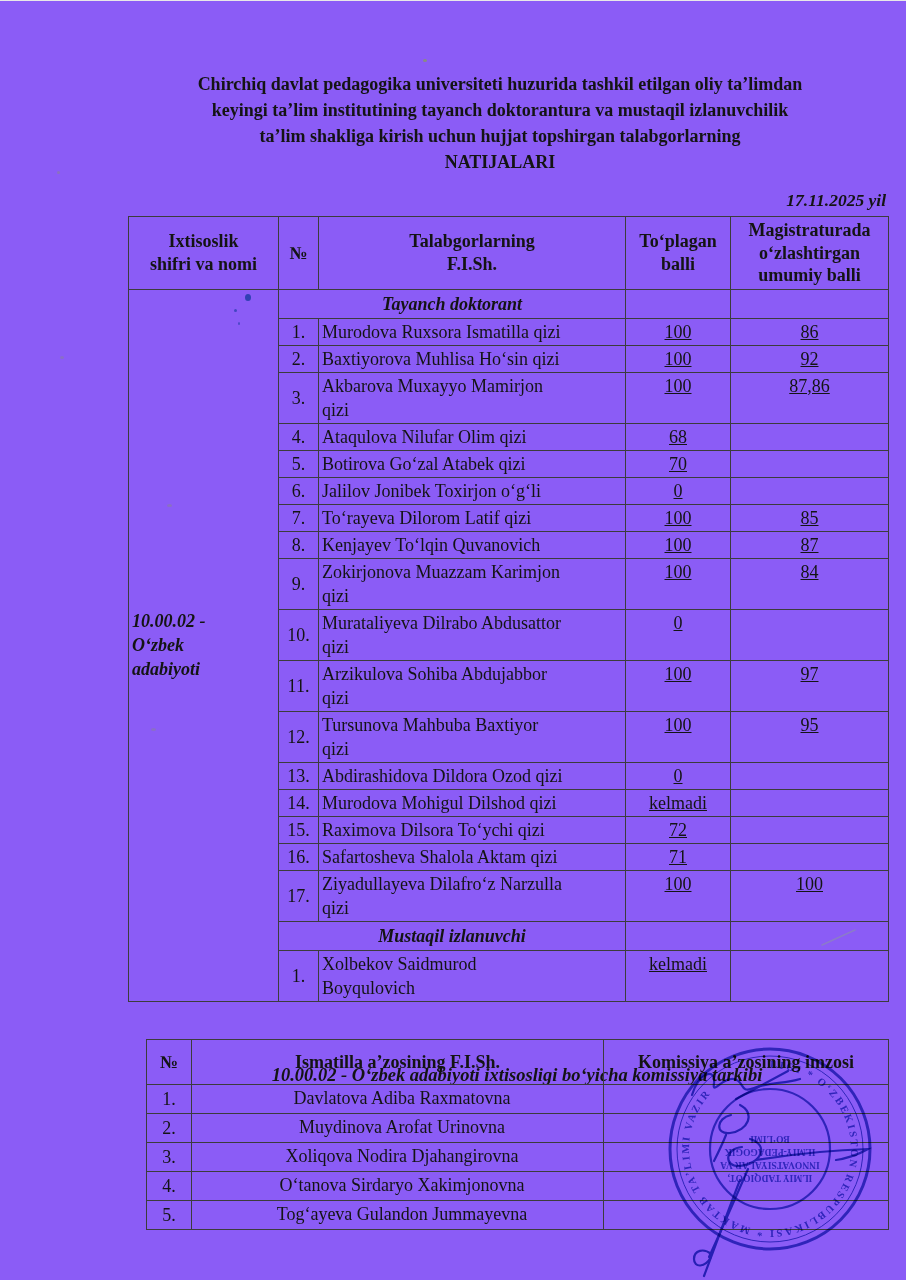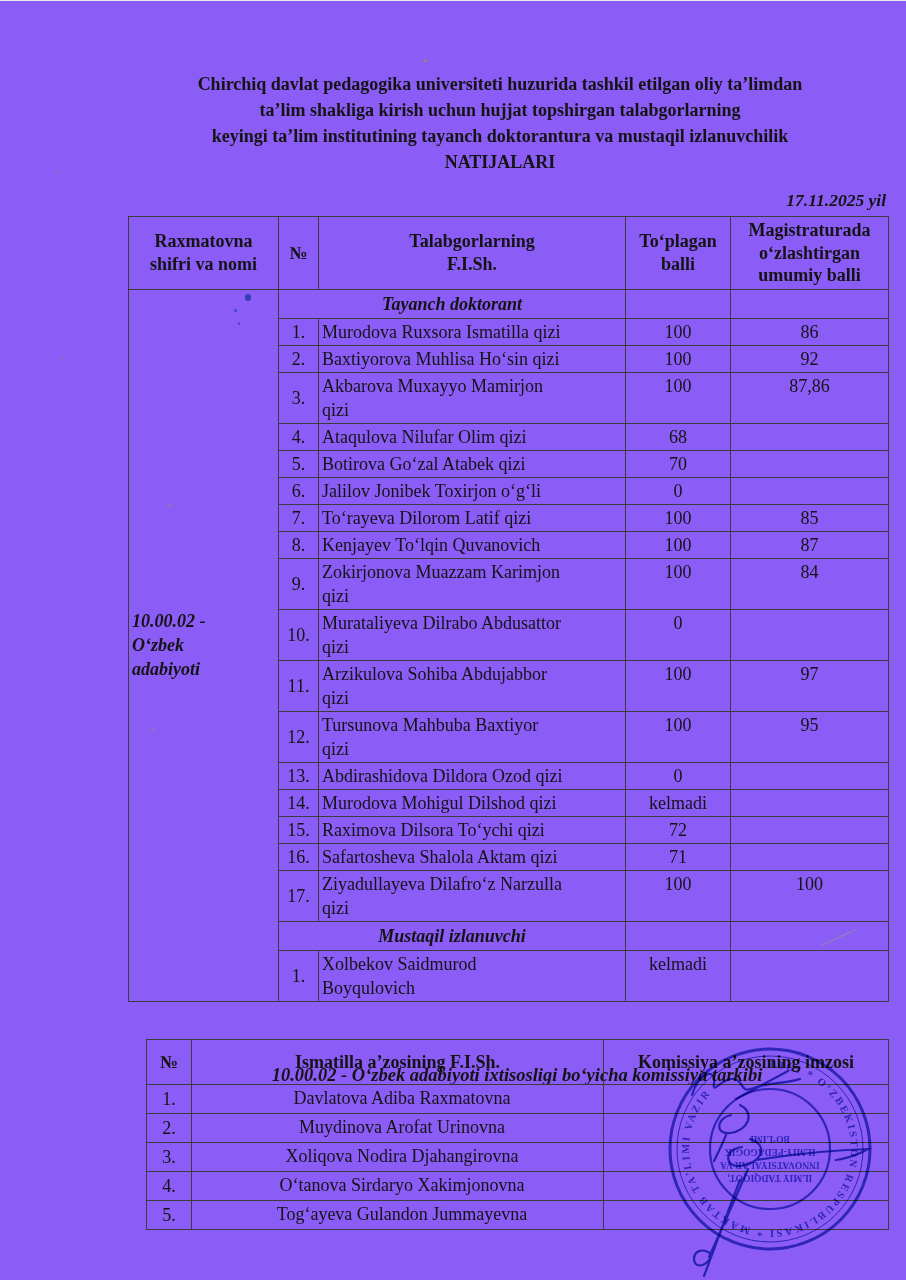--- a/index.html
+++ b/index.html
@@ -28,21 +28,21 @@
   .results tbody td{font-size:18px;line-height:24px;padding:1px 3px;}
   td.specialty{
     font-weight:bold;font-style:italic;font-size:19px;line-height:1.55;
     vertical-align:middle;text-align:left;padding-left:10px;white-space:pre-line;
   }
   td.section-label{
     text-align:center;font-weight:bold;font-style:italic;font-size:18.5px;height:26px;
   }
   td.num{text-align:center;vertical-align:middle;}
   td.name{text-align:left;padding-left:8px;vertical-align:top;white-space:pre-line;}
-  td.score,td.master{text-align:center;vertical-align:top;font-size:17.5px;padding-top:2px;}
+  td.score,td.master{text-align:center;vertical-align:top;font-size:17.5px;padding-top:2px;text-decoration:underline;}
   .commission-title{
     position:absolute;left:146px;top:1064px;width:742px;text-align:center;
     font-weight:bold;font-style:italic;font-size:18.5px;
   }
   .commission{position:absolute;left:146px;top:1038px;width:742px;}
   .commission th,.commission td{border:1.6px solid #3c3c3c;}
   .commission thead th{height:42px;font-weight:bold;font-size:18px;text-align:center;vertical-align:middle;}
   .commission tbody td{font-size:18px;line-height:24px;height:26px;padding:1px 3px;}
   .commission td.num{text-align:center;}
   .commission td.name{text-align:center;padding-left:12px;}
@@ -57,38 +57,38 @@
   .speck.blue{background:#3140b4;}
   .speck.gray{background:#8a8a84;}
 </style>
 </head>
 <body>
 
 <div class="page">
 
   <div class="doc-title">
     <div>Chirchiq davlat pedagogika universiteti huzurida tashkil etilgan oliy ta’limdan</div>
+    <div>keyingi ta’lim institutining  tayanch doktorantura va mustaqil izlanuvchilik</div>
     <div>ta’lim shakliga kirish uchun hujjat topshirgan talabgorlarning</div>
-    <div>keyingi ta’lim institutining  tayanch doktorantura va mustaqil izlanuvchilik</div>
     <div>NATIJALARI</div>
   </div>
 
   <div class="doc-date">17.11.2025 yil</div>
 
   <table class="results">
     <colgroup>
       <col style="width:150px">
         <col style="width:40px">
         <col style="width:307px">
       <col style="width:105px">
         <col style="width:158px">
     </colgroup>
     <thead>
       <tr>
-        <th>Raxmatovna
+        <th>Ixtisoslik
 shifri va nomi</th>
         <th>№</th>
         <th>Talabgorlarning
 F.I.Sh.</th>
         <th>To‘plagan
 balli</th>
         <th>Magistraturada
 o‘zlashtirgan
 umumiy balli</th>
       </tr>

